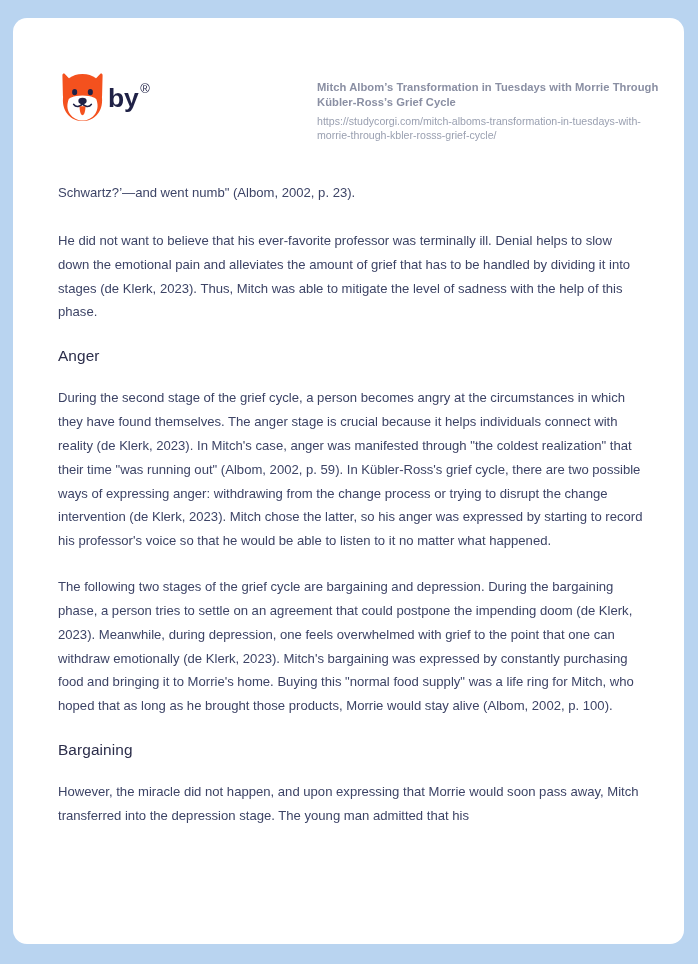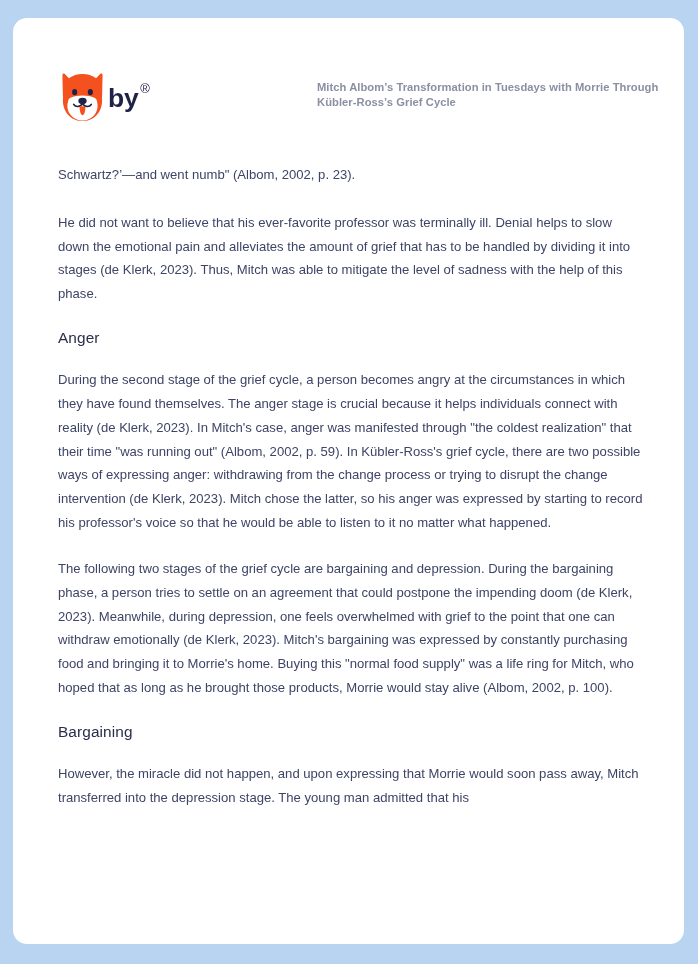--- a/index.html
+++ b/index.html
@@ -141,20 +141,21 @@
         <path d="M44 70 C44 70 44 88 50 88 C56 88 56 70 56 70 Z" fill="#f4511e"></path>
       </svg>
       <div class="brand-wordmark">
         <span>by </span>
         <span class="brand-reg">®</span>
       </div>
     </div>
 
     <div class="header-meta">
       <p class="doc-title">Mitch Albom’s Transformation in Tuesdays with Morrie Through Kübler-Ross’s Grief Cycle</p>
+      <p class="doc-url">https://studycorgi.com/mitch-alboms-transformation-in-tuesdays-with-morrie-through-kbler-rosss-grief-cycle/</p>
     </div>
 
   </div>
 
   <div class="doc-body">
 
     <p class="tight-first">Schwartz?’—and went numb" (Albom, 2002, p. 23).</p>
 
     <p>He did not want to believe that his ever-favorite professor was terminally ill. Denial helps to slow down the emotional pain and alleviates the amount of grief that has to be handled by dividing it into stages (de Klerk, 2023). Thus, Mitch was able to mitigate the level of sadness with the help of this phase.</p>
 

